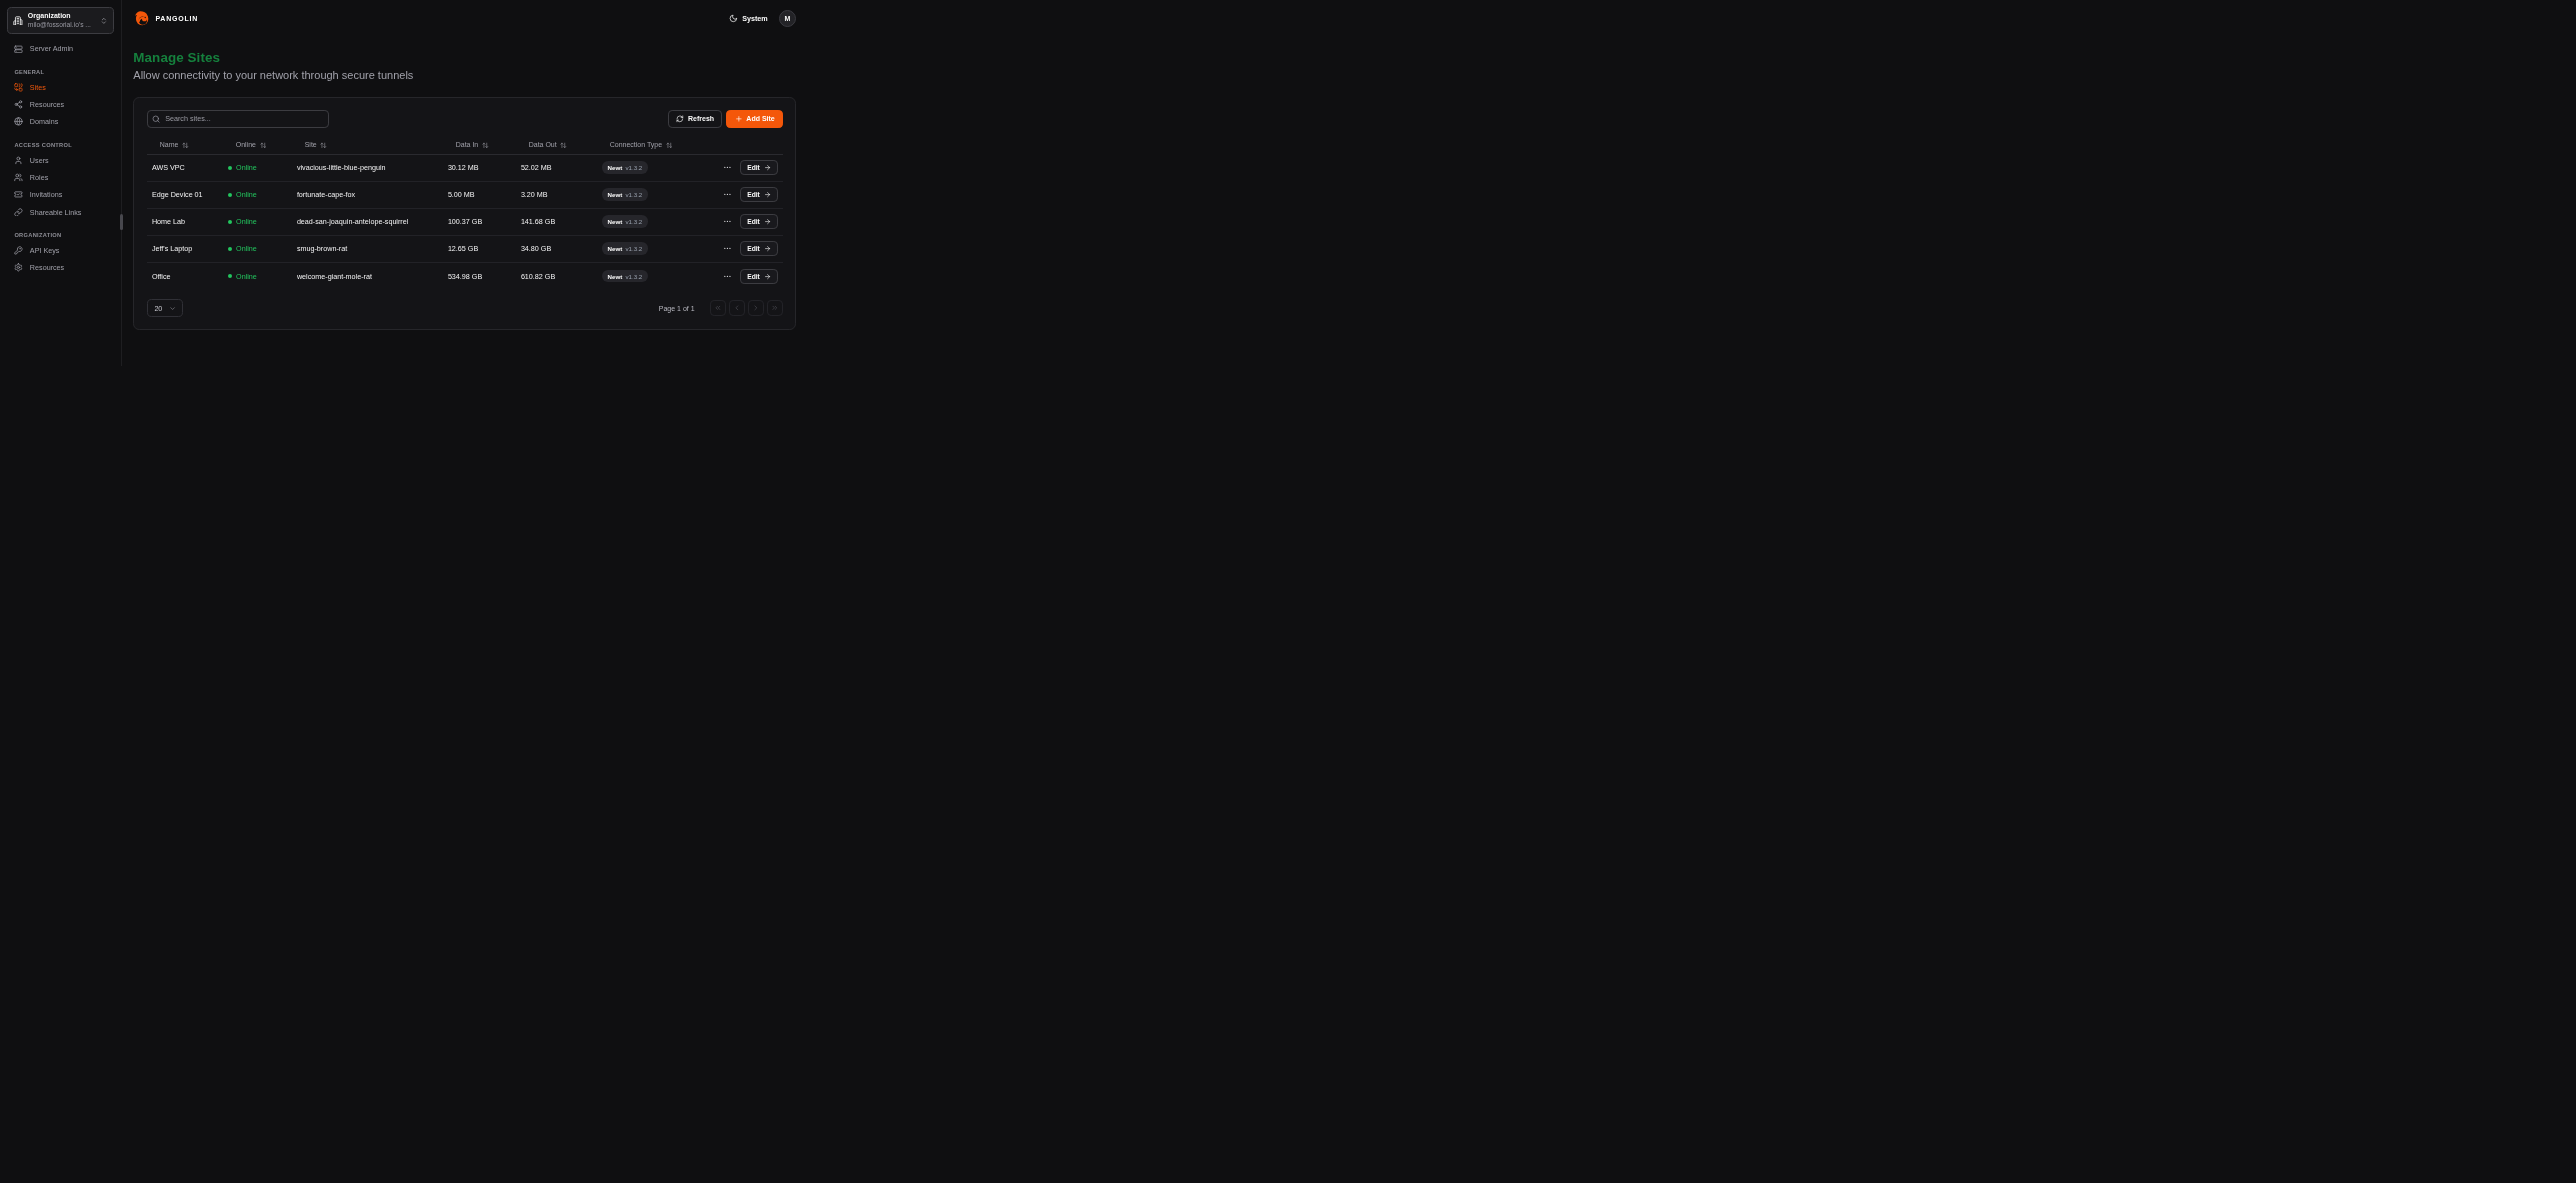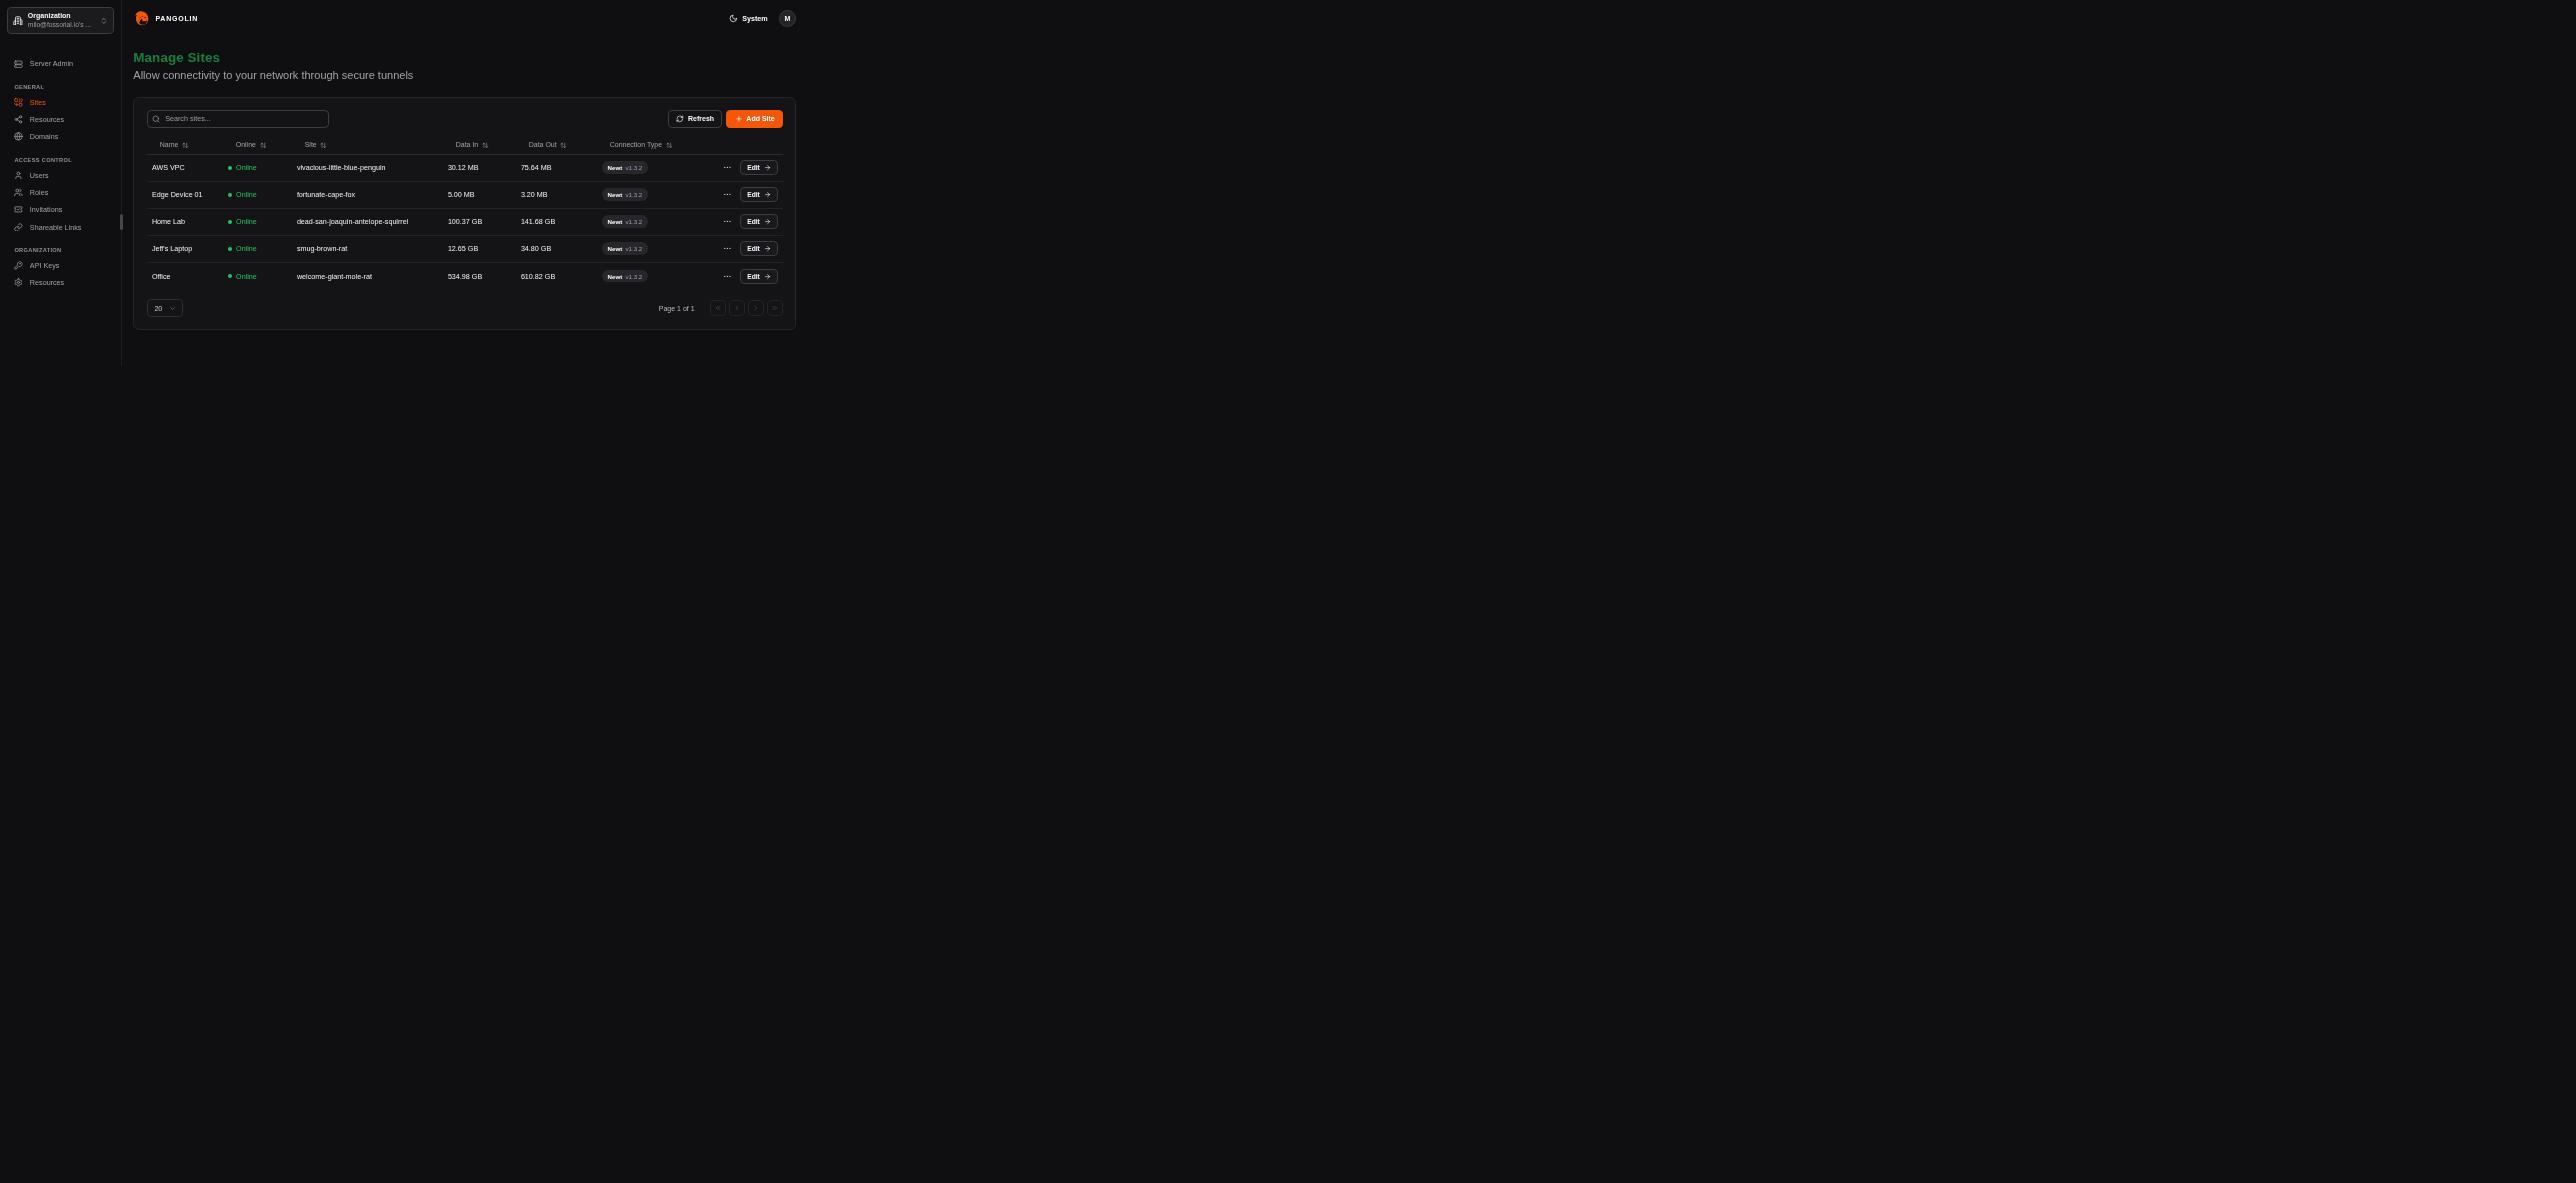--- a/index.html
+++ b/index.html
@@ -24,21 +24,21 @@
     width:100%; display:flex; align-items:center; gap:5.2px;
     background:#1b1b1e; border:0.5px solid #3c3c41; border-radius:4.6px;
     padding:4.1px 5.2px; cursor:pointer; color:#fafafa; text-align:left;
   }
   .org-picker .org-ic { color:#fafafa; flex:0 0 auto; }
   .org-texts { flex:1 1 auto; min-width:0; }
   .org-label { font-size:7px; font-weight:700; color:#fafafa; line-height:1.25; }
   .org-value { font-size:6.7px; color:#9a9aa3; white-space:nowrap; overflow:hidden; line-height:1.3; }
   .org-chevrons { color:#a7a7af; flex:0 0 auto; }
 
-  .nav { margin-top:21px; }
+  .nav { margin-top:6px; }
   .nav-item {
     display:flex; align-items:center; gap:6.7px;
     padding:4.1px 7.7px; border-radius:4.1px; cursor:pointer;
     color:#a1a1aa; font-size:7.2px; text-decoration:none;
   }
   .nav-item .ic { display:flex; color:#a1a1aa; }
   .nav-item.active, .nav-item.active .ic { color:#f1580c; }
   .section-label {
     margin:11.3px 0 4.1px 7.7px;
     font-size:5.7px; font-weight:700; letter-spacing:0.3px;
@@ -463,21 +463,21 @@
           <div class="tbody">
 
             <div class="tr">
               <div class="td">AWS VPC</div>
               <div class="td online">
                   <span class="dot"></span>
                   <span>Online</span>
                 </div>
               <div class="td">vivacious-little-blue-penguin</div>
               <div class="td">30.12 MB</div>
-              <div class="td">75.64 MB</div>
+              <div class="td">52.02 MB</div>
               <div class="td"><span class="badge">
                     <span class="badge-type">Newt</span>
                     <span class="badge-ver">v1.3.2</span>
                   </span></div>
               <div class="actions">
                 <button class="ellipsis-btn">
                     <span>
                       <svg width="8.8" height="8.8" viewBox="0 0 24 24" fill="currentColor">
                         <circle cx="5" cy="12" r="1.6"></circle>
                         <circle cx="12" cy="12" r="1.6"></circle>

